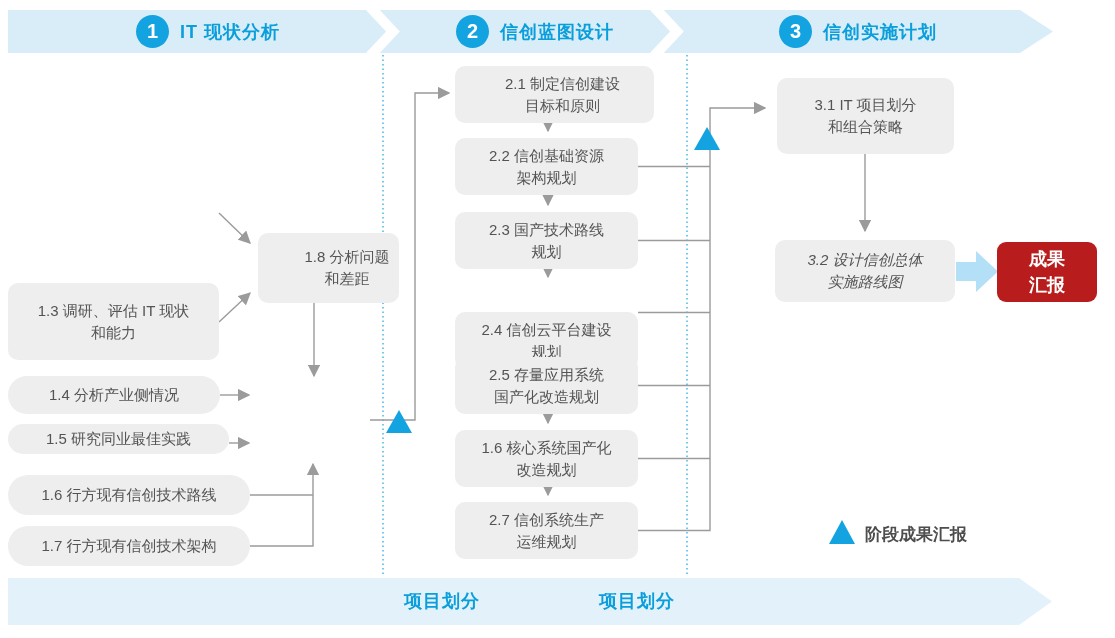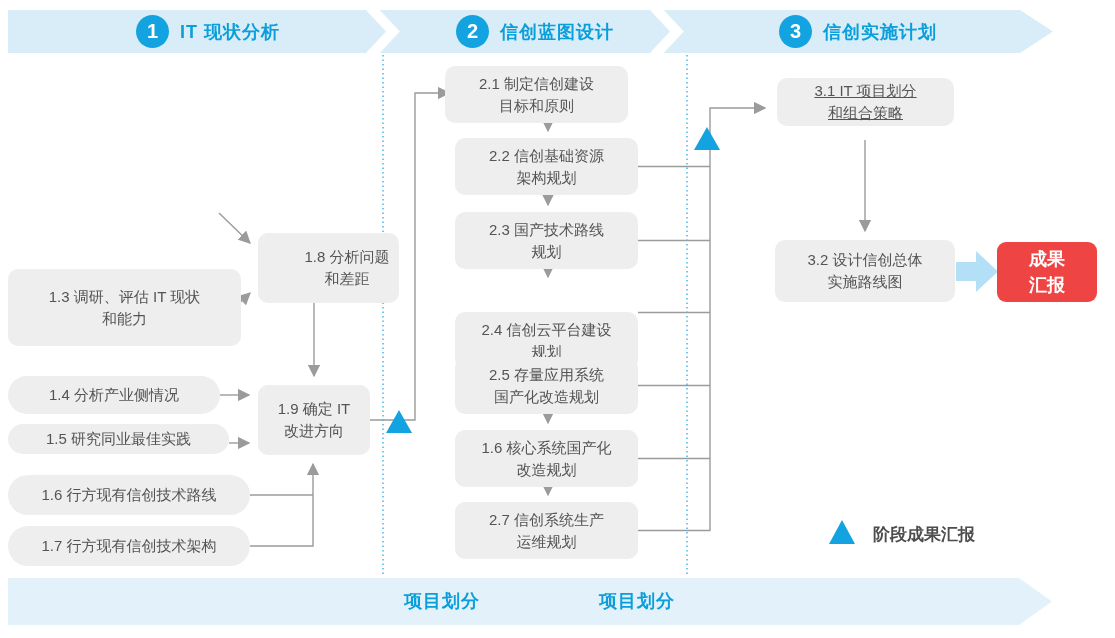--- a/index.html
+++ b/index.html
@@ -14,21 +14,21 @@
     text-align:center;white-space:pre;z-index:2;
   }
   .pill{border-radius:22px;}
   .phase-header{position:absolute;display:flex;align-items:center;gap:11px;z-index:3;}
   .phase-num{
     width:33px;height:33px;border-radius:50%;background:#14a3e1;color:#ffffff;
     font-weight:bold;font-size:20px;display:flex;align-items:center;justify-content:center;
   }
   .phase-title{color:#0a9edb;font-weight:bold;font-size:18px;letter-spacing:1px;}
   .result-box{
-    position:absolute;background:#ef4444;border-radius:9px;color:#ffffff;font-weight:bold;
+    position:absolute;background:#b91c1c;border-radius:9px;color:#ffffff;font-weight:bold;
     font-size:18px;line-height:1.45;display:flex;align-items:center;justify-content:center;
     text-align:center;white-space:pre;z-index:2;
   }
   .footer-label{
     position:absolute;transform:translate(-50%,-50%);color:#0a9edb;font-weight:bold;
     font-size:18px;letter-spacing:1px;z-index:3;white-space:pre;
   }
   .legend-label{
     position:absolute;color:#4d4d4d;font-weight:bold;font-size:17px;z-index:3;white-space:pre;
   }
@@ -92,51 +92,49 @@
   </div>
   <div class="phase-header" style="left:456px;top:15px;">
     <div class="phase-num">2</div>
     <div class="phase-title">信创蓝图设计</div>
   </div>
   <div class="phase-header" style="left:779px;top:15px;">
     <div class="phase-num">3</div>
     <div class="phase-title">信创实施计划</div>
   </div>
 
-  <div class="node" style="left:8px;top:269px;width:233px;height:77px;">1.3 调研、评估 IT 现状
+  <div class="node" style="left:8px;top:283px;width:211px;height:77px;">1.3 调研、评估 IT 现状
 和能力</div>
   <div class="node pill" style="left:8px;top:376px;width:212px;height:38px;">1.4 分析产业侧情况</div>
   <div class="node pill" style="left:8px;top:424px;width:221px;height:30px;">1.5 研究同业最佳实践</div>
   <div class="node pill" style="left:8px;top:475px;width:242px;height:40px;">1.6 行方现有信创技术路线</div>
   <div class="node pill" style="left:8px;top:526px;width:242px;height:40px;">1.7 行方现有信创技术架构</div>
   <div class="node" style="left:258px;top:233px;width:104px;height:70px;padding-left:37px;">1.8 分析问题
 和差距</div>
-  <div class="node" style="left:258px;top:385px;width:112px;height:70px;">1.9 确定 IT
-改进方向</div>
 
-  <div class="node" style="left:445px;top:66px;width:183px;height:57px;">2.1 制定信创建设
+  <div class="node" style="left:455px;top:66px;width:183px;height:57px;padding-left:16px;">2.1 制定信创建设
 目标和原则</div>
   <div class="node" style="left:455px;top:138px;width:183px;height:57px;">2.2 信创基础资源
 架构规划</div>
   <div class="node" style="left:455px;top:212px;width:183px;height:57px;">2.3 国产技术路线
 规划</div>
   <div class="node" style="left:455px;top:284px;width:183px;height:57px;margin-top:28px;">2.4 信创云平台建设
 规划</div>
   <div class="node" style="left:455px;top:357px;width:183px;height:57px;">2.5 存量应用系统
 国产化改造规划</div>
   <div class="node" style="left:455px;top:430px;width:183px;height:57px;">1.6 核心系统国产化
 改造规划</div>
   <div class="node" style="left:455px;top:502px;width:183px;height:57px;">2.7 信创系统生产
 运维规划</div>
 
-  <div class="node" style="left:777px;top:78px;width:177px;height:48px;text-decoration:underline;">3.1 IT 项目划分
+  <div class="node" style="left:777px;top:78px;width:177px;height:76px;">3.1 IT 项目划分
 和组合策略</div>
-  <div class="node" style="left:775px;top:240px;width:180px;height:62px;">3.2 设计信创总体
+  <div class="node" style="left:775px;top:240px;width:180px;height:62px;font-style:italic;">3.2 设计信创总体
 实施路线图</div>
   <div class="result-box" style="left:997px;top:242px;width:100px;height:60px;">成果
 汇报</div>
 
-  <div class="legend-label" style="left:865px;top:523px;margin-left:8px;">阶段成果汇报</div>
+  <div class="legend-label" style="left:865px;top:523px;">阶段成果汇报</div>
 
   <div class="footer-label" style="left:442px;top:601px;">项目划分</div>
   <div class="footer-label" style="left:637px;top:601px;">项目划分</div>
 
 </div>
 
 </body></html>

